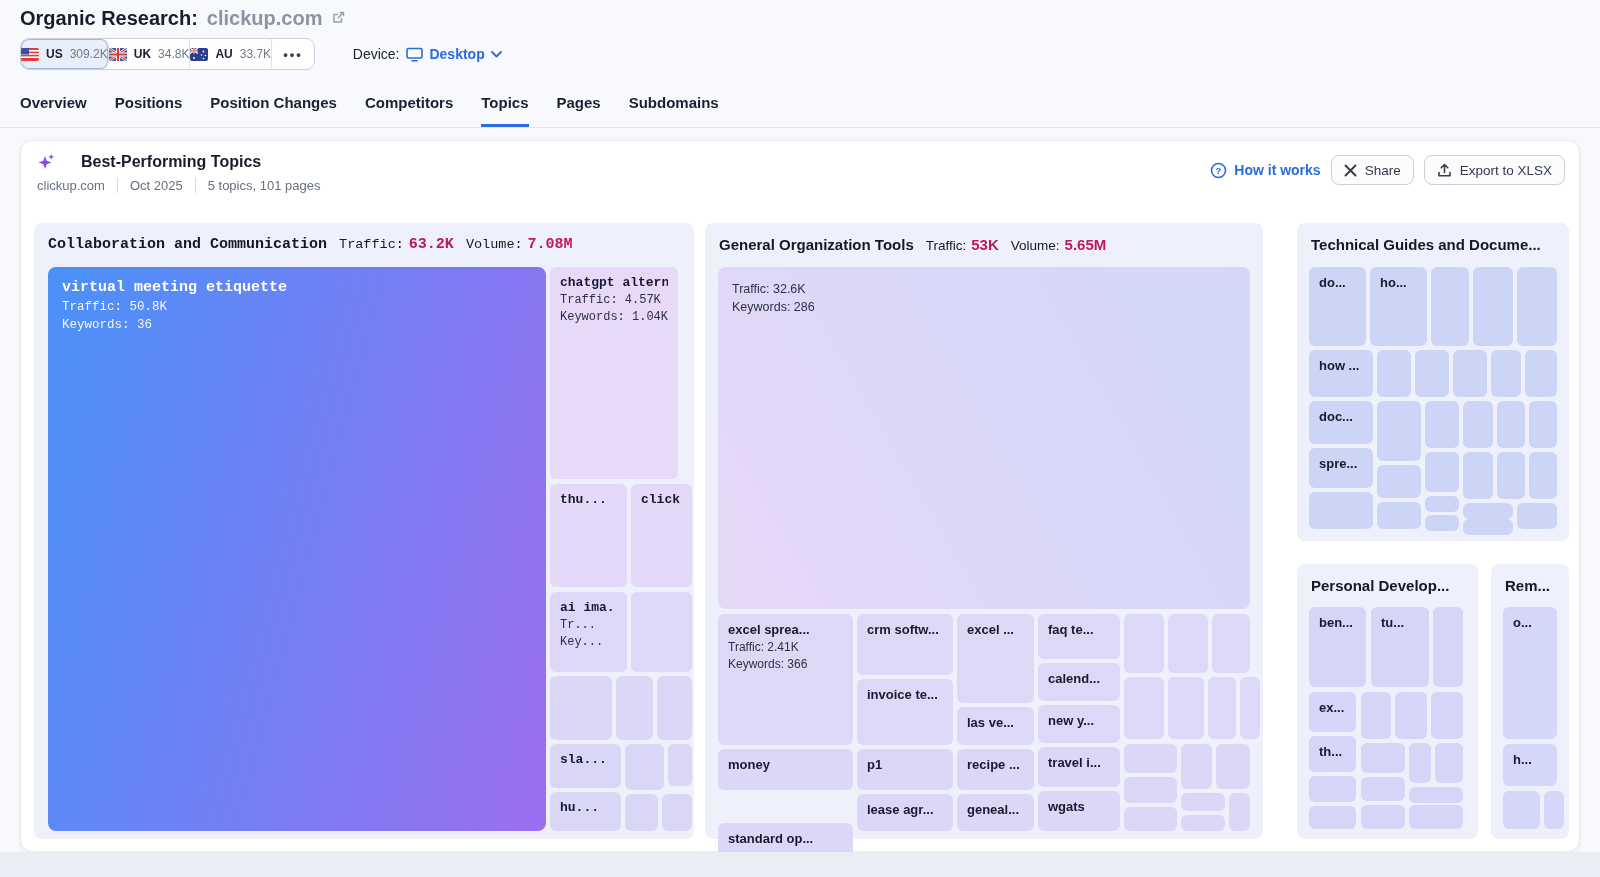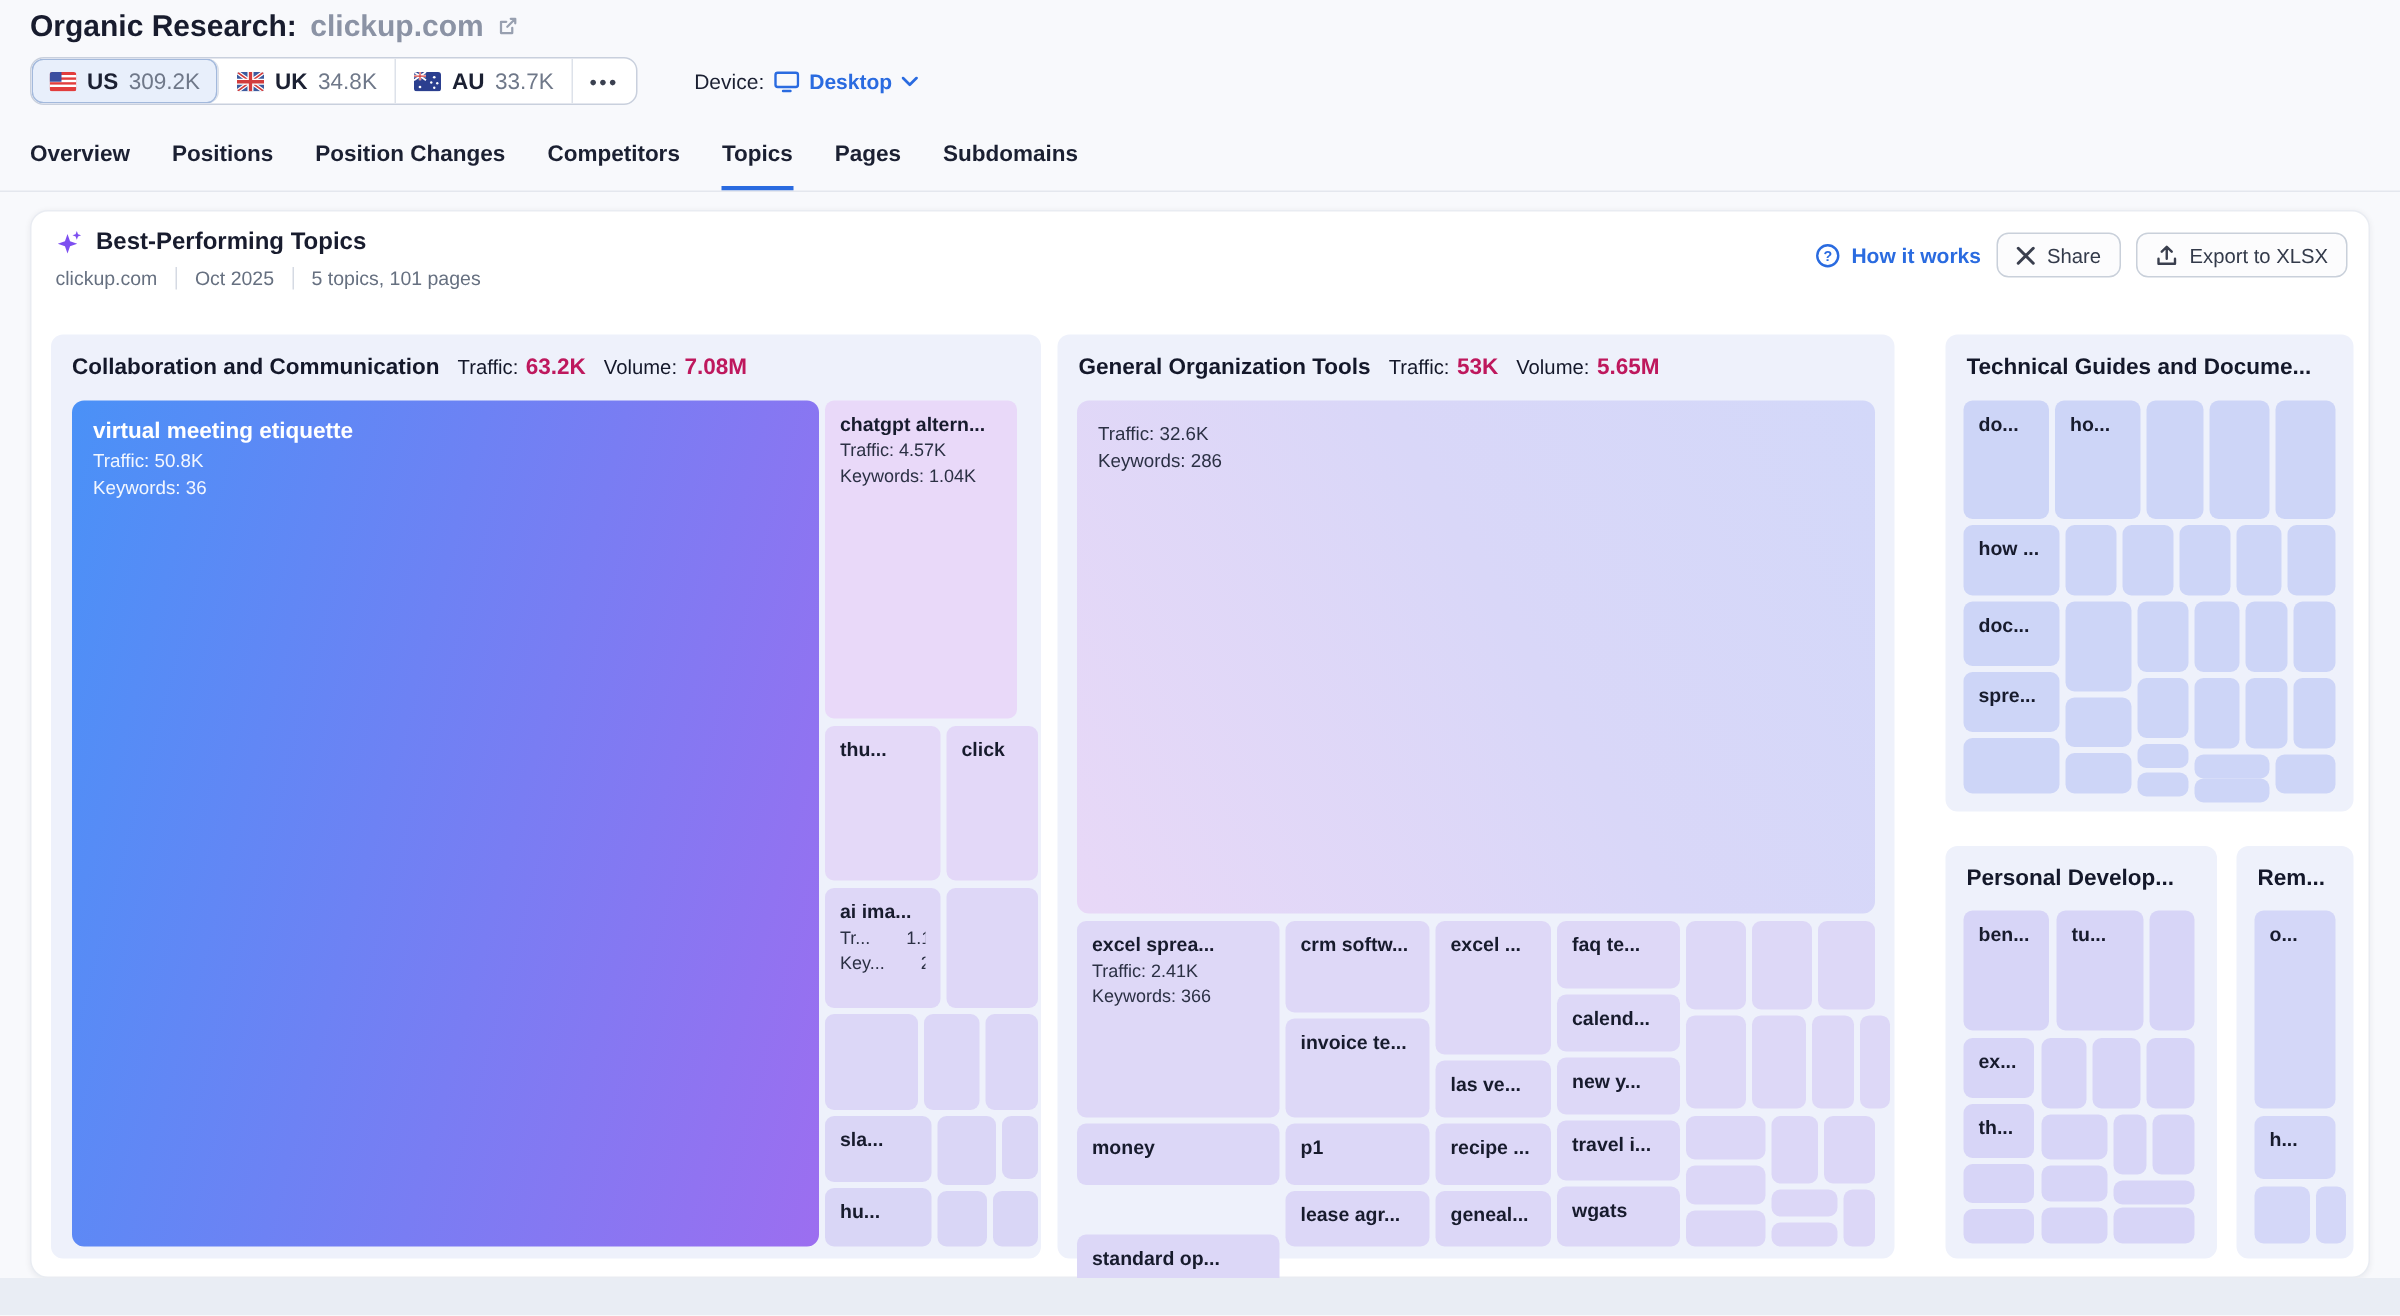--- a/index.html
+++ b/index.html
@@ -8,21 +8,21 @@
 
   
   .h1-row { position:absolute; left:20px; top:7px; display:flex; align-items:center; gap:9px; }
   .h1-title { font-size:20px; font-weight:700; color:#181c2e; }
   .h1-domain { font-size:20px; font-weight:700; color:#8b93a5; }
   .ext-icon { margin-top:2px; }
 
   
   .controls { position:absolute; left:20px; top:38px; display:flex; align-items:center; }
   .segmented { display:inline-flex; align-items:stretch; background:#ffffff; border:1px solid #c9d0dd; border-radius:9px; height:32px; overflow:hidden; }
-  .seg { display:flex; align-items:center; gap:7px; padding:0 12px; font-size:15px; cursor:pointer; border-right:1px solid #dde2ea; background:transparent; border-top:0; border-bottom:0; border-left:0; font-family:inherit; }
+  .seg { display:flex; align-items:center; gap:7px; padding:0 0; font-size:12px; cursor:pointer; border-right:1px solid #dde2ea; background:transparent; border-top:0; border-bottom:0; border-left:0; font-family:inherit; }
   .seg:last-child { border-right:0; }
   .seg.selected { background:#e8effb; box-shadow:inset 0 0 0 1px #a3b9dc; border-radius:8px; }
   .seg .code { font-weight:700; color:#1b2032; }
   .seg .val { color:#6f7889; }
   .seg-more { letter-spacing:2px; font-weight:700; color:#3a4050; font-size:13px; padding:0 11px; }
   .flag { display:inline-block; border-radius:2px; overflow:hidden; line-height:0; }
 
   .device-group { display:flex; align-items:center; gap:7px; margin-left:38px; font-size:14px; }
   .device-label { color:#1b2032; }
   .device-value { color:#2a6be0; font-weight:600; cursor:pointer; display:flex; align-items:center; gap:6px; }
@@ -31,21 +31,21 @@
   .tabs { position:absolute; left:20px; top:94px; display:flex; gap:28px; }
   .tab { font-size:15px; font-weight:600; color:#1b2032; padding-bottom:13px; cursor:pointer; border-bottom:3px solid transparent; }
   .tab.active { border-bottom-color:#2a6be0; }
   .tabs-line { position:absolute; left:0; right:0; top:127px; height:1px; background:#e4e7ee; }
 
   
   .main-card { position:absolute; left:20px; top:140px; width:1560px; height:712px; background:#ffffff; border:1px solid #e9ecf2; border-radius:12px; box-shadow:0 1px 4px rgba(15,23,42,.07); }
   .bottom-strip { position:absolute; left:0; right:0; top:852px; height:25px; background:#e9edf4; }
 
   .report-header { position:absolute; left:16px; top:12px; right:14px; display:flex; justify-content:space-between; align-items:flex-start; }
-  .rh-title-row { display:flex; align-items:center; gap:8px; }
+  .rh-title-row { display:flex; align-items:center; gap:25px; }
   .rh-title { font-size:16px; font-weight:700; color:#181c2e; }
   .rh-meta { display:flex; margin-top:7px; font-size:13px; color:#667080; }
   .rh-meta > span + span { border-left:1px solid #d5dae3; padding-left:12px; margin-left:12px; }
   .rh-actions { display:flex; align-items:center; gap:10px; margin-top:2px; }
   .link-how { display:flex; align-items:center; gap:7px; font-size:14px; font-weight:600; color:#2a6be0; cursor:pointer; }
   .btn { display:flex; align-items:center; gap:8px; height:30px; padding:0 12px; background:#fcfcfd; border:1px solid #c9d0da; border-radius:8px; font-size:13.5px; color:#333a4a; cursor:pointer; font-family:inherit; }
 
   
   .tm-area { position:absolute; left:0; top:0; right:0; bottom:0; }
   .tm-section { position:absolute; background:#eef1fb; border-radius:8px; }
@@ -197,21 +197,21 @@
               <path d="M7.5 9.5 V1.8 M4.2 4.8 L7.5 1.5 L10.8 4.8" stroke="#3a3f4e" stroke-width="1.6" stroke-linecap="round" stroke-linejoin="round"></path>
               <path d="M2 9.5 V12.8 H13 V9.5" stroke="#3a3f4e" stroke-width="1.6" stroke-linecap="round" stroke-linejoin="round"></path>
             </svg>
         </span>
         <span>Export to XLSX</span>
       </button>
     </div>
   </div>
 
   <div class="tm-area">
-      <div class="tm-section" style="left: 13px; top: 82px; width: 660px; height: 616px;">
+      <div class="tm-section" style="left: 13px; top: 82px; width: 660px; height: 616px; font-family: Liberation Mono, monospace;">
         <div class="tm-head">
           <span class="tm-title">Collaboration and Communication</span>
           <span class="tm-stat-label">Traffic:</span>
           <span class="tm-stat-value">63.2K</span>
           <span class="tm-stat-label">Volume:</span>
           <span class="tm-stat-value">7.08M</span>
         </div>
         <div class="tm-tile tm-big" style="left: 14px; top: 44px; width: 498px; height: 564px;">
           <div class="tm-label">virtual meeting etiquette</div>
           <div class="tm-line">Traffic: 50.8K</div>

